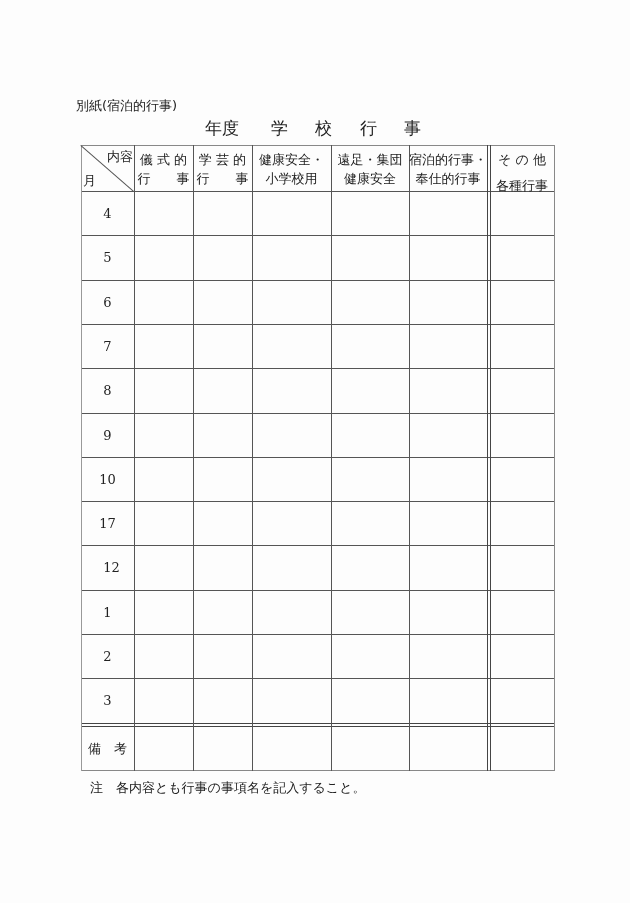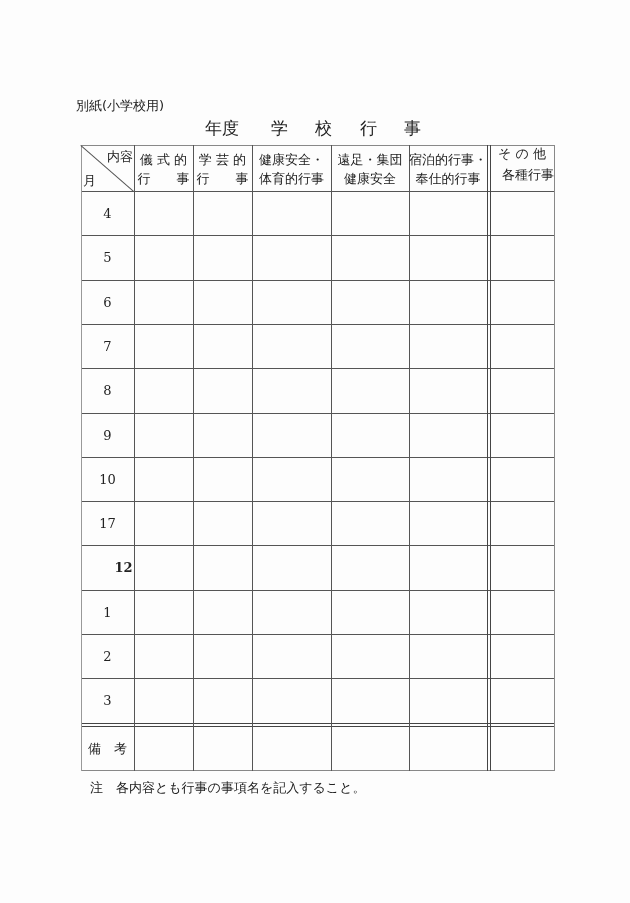--- a/index.html
+++ b/index.html
@@ -10,21 +10,21 @@
   .title { position: absolute; left: 205px; top: 117px; font-size: 17px; letter-spacing: 0; }
   .title span { position: absolute; white-space: nowrap; font-family: Liberation Mono, monospace; }
   .grid { position: absolute; left: 81px; top: 145px; }
   .line { position: absolute; background: #555; }
   .cell-text { position: absolute; font-size: 13px; white-space: nowrap; text-align: center; }
   .note { position: absolute; left: 90px; top: 779px; font-size: 13px; }
 </style>
 </head>
 <body>
 
-<div class="label-top">別紙(小学校用)</div>
+<div class="label-top">別紙(宿泊的行事)</div>
 
 <div class="title">
   <span style="left:0px;top:0">年度</span>
   <span style="left:66px;top:0">学</span>
   <span style="left:110px;top:0">校</span>
   <span style="left:155px;top:0">行</span>
   <span style="left:199px;top:0">事</span>
 </div>
 
 <div id="grid" class="grid">
@@ -54,27 +54,27 @@
     <div class="line" style="left: 409px; top: 0px; width: 1px; height: 625.6px; background: rgb(68, 68, 68);"></div>
     <div class="line" style="left: 473px; top: 0px; width: 1px; height: 625.6px; background: rgb(136, 136, 136);"></div>
     <div style="position: absolute; left: 0px; top: 0px; width: 70.1783px; height: 1px; background: rgb(85, 85, 85); transform-origin: 0px 0px; transform: rotate(40.9555deg);"></div>
     <div class="cell-text" style="left: 26px; top: 3px;">内容</div>
     <div class="cell-text" style="left: 2px; top: 27px;">月</div>
     <div class="cell-text" style="left: 53px; top: 6px; width: 59px;">儀 式 的</div>
     <div class="cell-text" style="left: 53px; top: 25px; width: 59px;">行　　事</div>
     <div class="cell-text" style="left: 112px; top: 6px; width: 59px;">学 芸 的</div>
     <div class="cell-text" style="left: 112px; top: 25px; width: 59px;">行　　事</div>
     <div class="cell-text" style="left: 171px; top: 6px; width: 79px;">健康安全・</div>
-    <div class="cell-text" style="left: 171px; top: 25px; width: 79px;">体育的行事</div>
+    <div class="cell-text" style="left: 171px; top: 25px; width: 79px;">小学校用</div>
     <div class="cell-text" style="left: 250px; top: 6px; width: 78px;">遠足・集団</div>
     <div class="cell-text" style="left: 250px; top: 25px; width: 78px;">健康安全</div>
     <div class="cell-text" style="left: 328px; top: 6px; width: 78px;">宿泊的行事・</div>
     <div class="cell-text" style="left: 328px; top: 25px; width: 78px;">奉仕的行事</div>
-    <div class="cell-text" style="left: 409px; top: 0; width: 64px;">そ の 他</div>
-    <div class="cell-text" style="left: 409px; top: 21px; width: 64px; text-align: right;">各種行事</div>
+    <div class="cell-text" style="left: 409px; top: 6px; width: 64px;">そ の 他</div>
+    <div class="cell-text" style="left: 409px; top: 32px; width: 64px;">各種行事</div>
     <div class="cell-text" style="left: 0px; top: 61px; width: 53px;">4</div>
     <div style="position: absolute; left: 54px; top: 47px; width: 58px; height: 43.3px;"></div>
     <div style="position: absolute; left: 113px; top: 47px; width: 58px; height: 43.3px;"></div>
     <div style="position: absolute; left: 172px; top: 47px; width: 78px; height: 43.3px;"></div>
     <div style="position: absolute; left: 251px; top: 47px; width: 77px; height: 43.3px;"></div>
     <div style="position: absolute; left: 329px; top: 47px; width: 77px; height: 43.3px;"></div>
     <div style="position: absolute; left: 410px; top: 47px; width: 63px; height: 43.3px;"></div>
     <div class="cell-text" style="left: 0px; top: 105.3px; width: 53px;">5</div>
     <div style="position: absolute; left: 54px; top: 91.3px; width: 58px; height: 43.3px;"></div>
     <div style="position: absolute; left: 113px; top: 91.3px; width: 58px; height: 43.3px;"></div>
@@ -117,21 +117,21 @@
     <div style="position: absolute; left: 251px; top: 312.8px; width: 77px; height: 43.3px;"></div>
     <div style="position: absolute; left: 329px; top: 312.8px; width: 77px; height: 43.3px;"></div>
     <div style="position: absolute; left: 410px; top: 312.8px; width: 63px; height: 43.3px;"></div>
     <div class="cell-text" style="left: 0px; top: 371.1px; width: 53px;">17</div>
     <div style="position: absolute; left: 54px; top: 357.1px; width: 58px; height: 43.3px;"></div>
     <div style="position: absolute; left: 113px; top: 357.1px; width: 58px; height: 43.3px;"></div>
     <div style="position: absolute; left: 172px; top: 357.1px; width: 78px; height: 43.3px;"></div>
     <div style="position: absolute; left: 251px; top: 357.1px; width: 77px; height: 43.3px;"></div>
     <div style="position: absolute; left: 329px; top: 357.1px; width: 77px; height: 43.3px;"></div>
     <div style="position: absolute; left: 410px; top: 357.1px; width: 63px; height: 43.3px;"></div>
-    <div class="cell-text" style="left: 16px; top: 415.4px; width: 53px; font-weight: bold;">12</div>
+    <div class="cell-text" style="left: 4px; top: 415.4px; width: 53px;">12</div>
     <div style="position: absolute; left: 54px; top: 401.4px; width: 58px; height: 43.3px;"></div>
     <div style="position: absolute; left: 113px; top: 401.4px; width: 58px; height: 43.3px;"></div>
     <div style="position: absolute; left: 172px; top: 401.4px; width: 78px; height: 43.3px;"></div>
     <div style="position: absolute; left: 251px; top: 401.4px; width: 77px; height: 43.3px;"></div>
     <div style="position: absolute; left: 329px; top: 401.4px; width: 77px; height: 43.3px;"></div>
     <div style="position: absolute; left: 410px; top: 401.4px; width: 63px; height: 43.3px;"></div>
     <div class="cell-text" style="left: 0px; top: 459.7px; width: 53px;">1</div>
     <div style="position: absolute; left: 54px; top: 445.7px; width: 58px; height: 43.3px;"></div>
     <div style="position: absolute; left: 113px; top: 445.7px; width: 58px; height: 43.3px;"></div>
     <div style="position: absolute; left: 172px; top: 445.7px; width: 78px; height: 43.3px;"></div>

